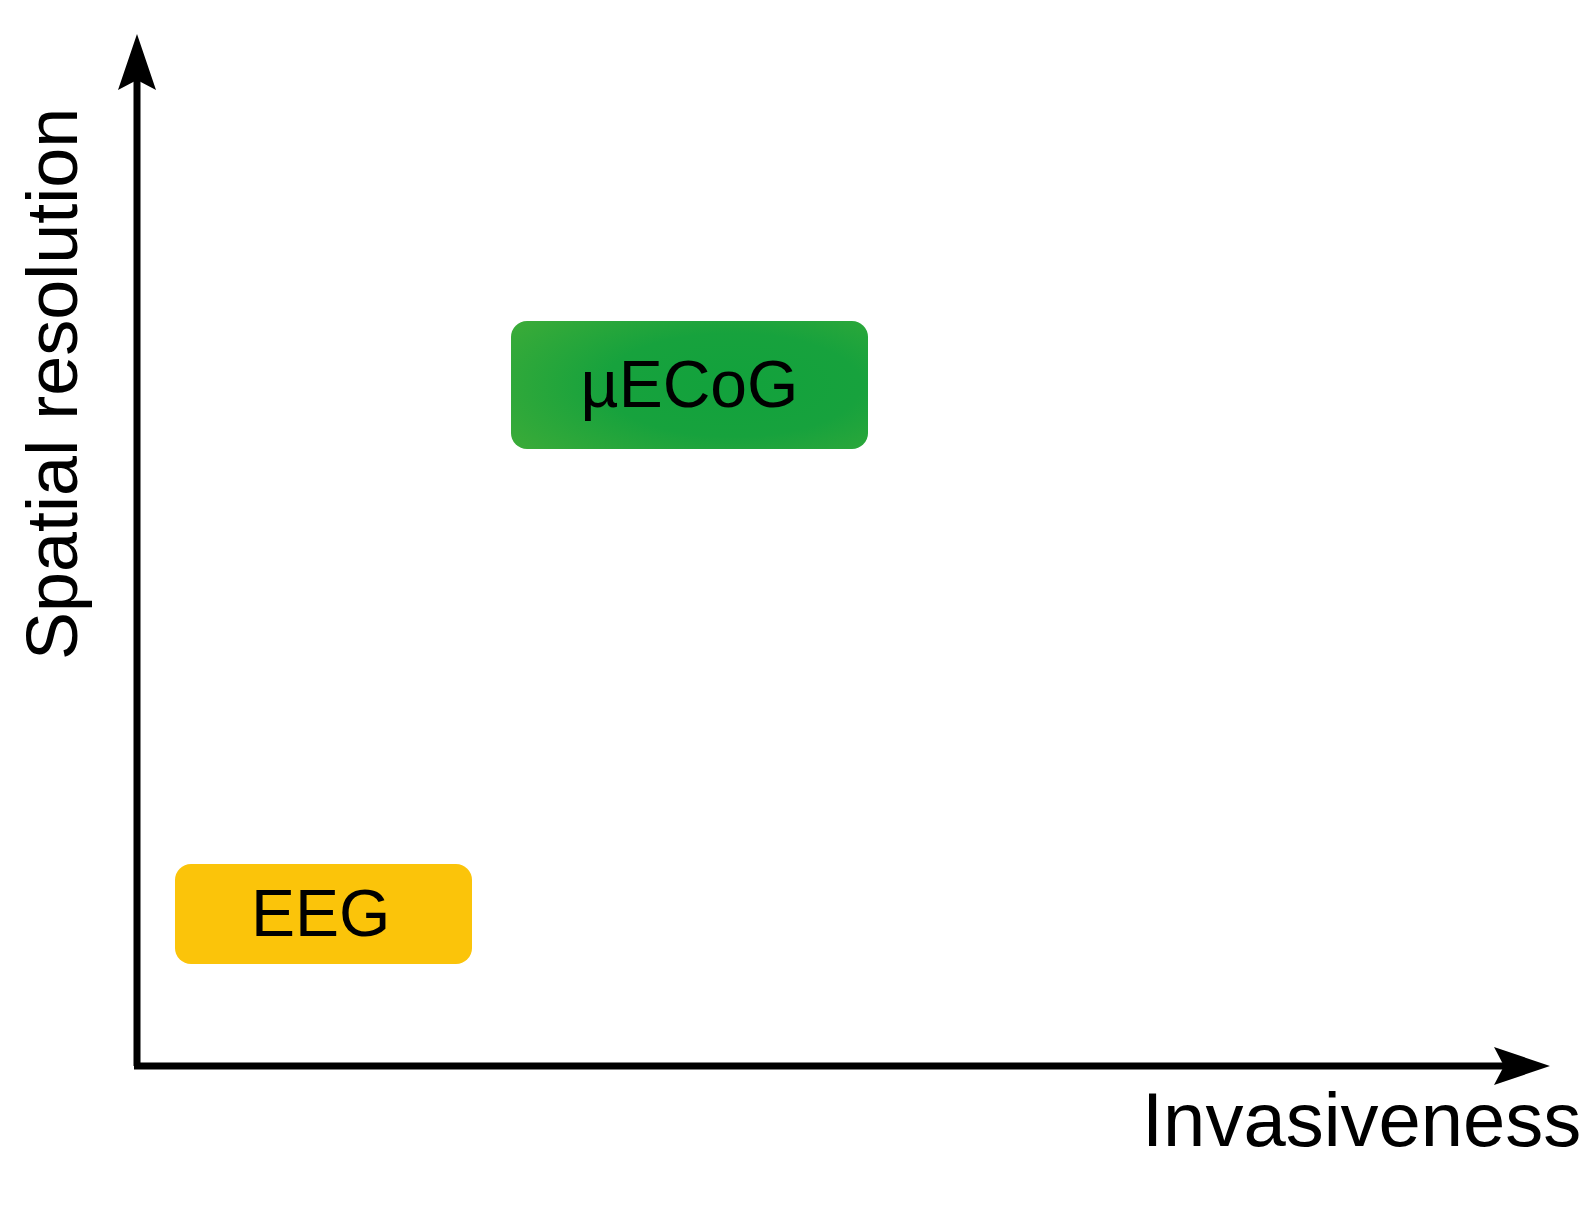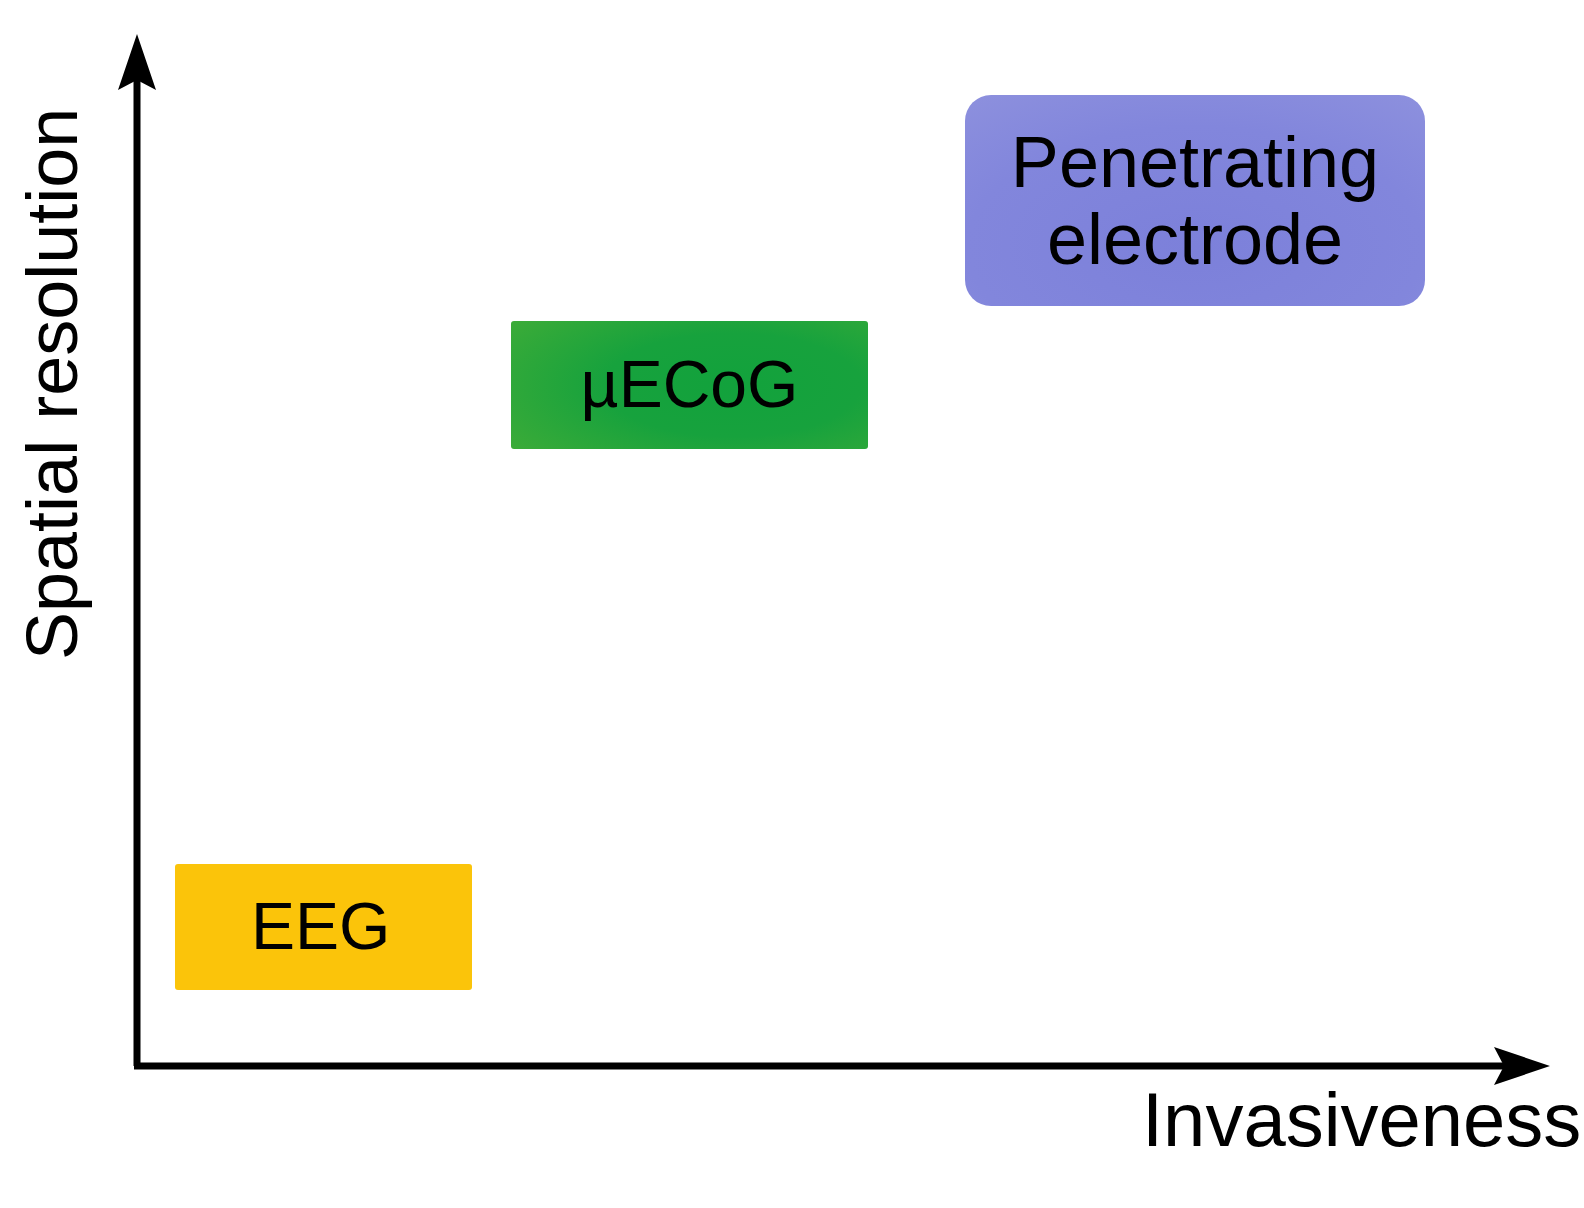--- a/index.html
+++ b/index.html
@@ -56,37 +56,37 @@
   #xlabel {
     left: 1126px;
     top: 1082px;
     font-size: 76px;
     margin-left: 16px;
   }
 
   
   .box {
     position: absolute;
-    border-radius: 3px;
+    border-radius: 16px;
     display: flex;
     align-items: center;
     justify-content: center;
     color: #000000;
     font-family: "Liberation Sans", sans-serif;
     font-weight: 400;
     text-align: center;
     line-height: 1.06;
     box-sizing: border-box;
   }
 
   #box-eeg {
     left: 175px;
     top: 864px;
     width: 297px;
-    height: 126px;
+    height: 100px;
     font-size: 66px;
     background: #fbc40a;
     justify-content: flex-start;
     padding-left: 76px;
   }
 
   #box-ecog {
     left: 659px;
     top: 573px;
     width: 301px;
@@ -145,18 +145,14 @@
 
   <div class="box" id="box-eeg">
     <span>EEG</span>
   </div>
 
 
   <div class="box" id="box-uecog">
     <span>µECoG</span>
   </div>
 
-  <div class="box" id="box-pen">
-    <span class="line">Penetrating</span>
-    <span class="line">electrode</span>
-  </div>
 
 </div>
 
 </body></html>

